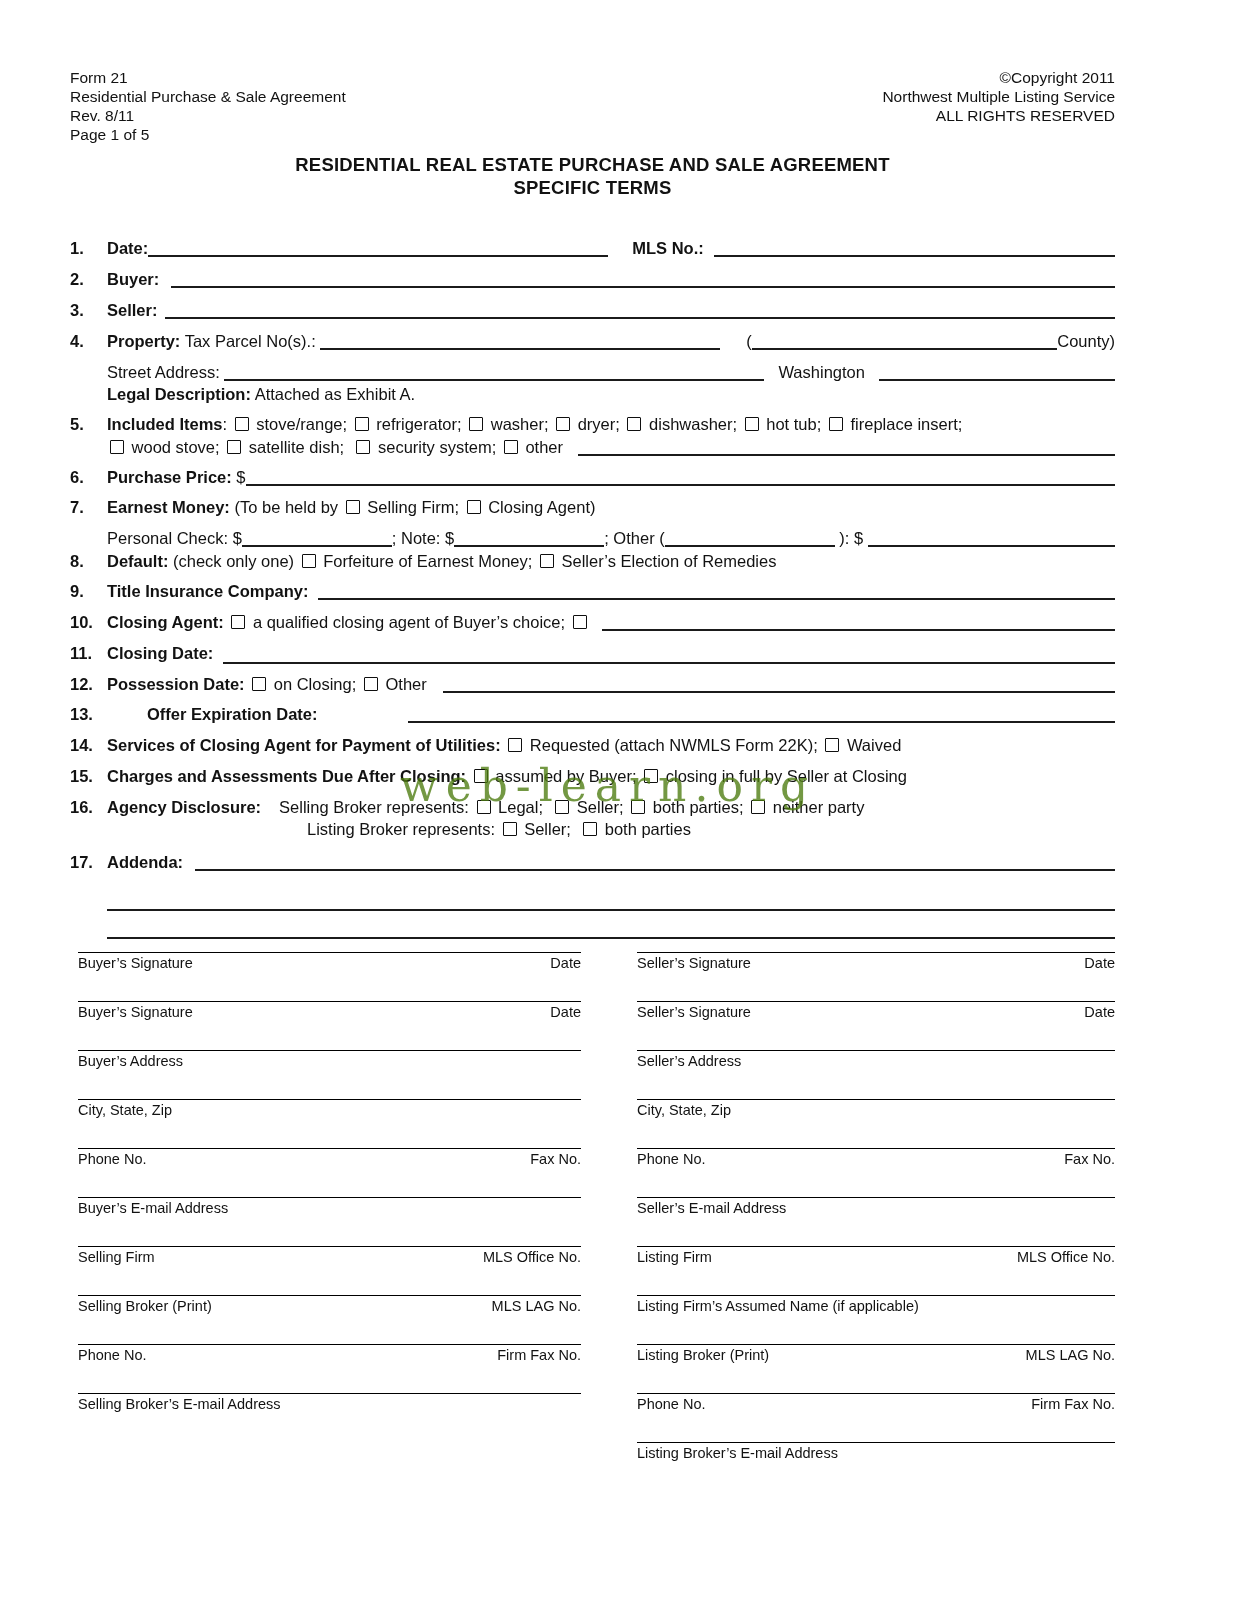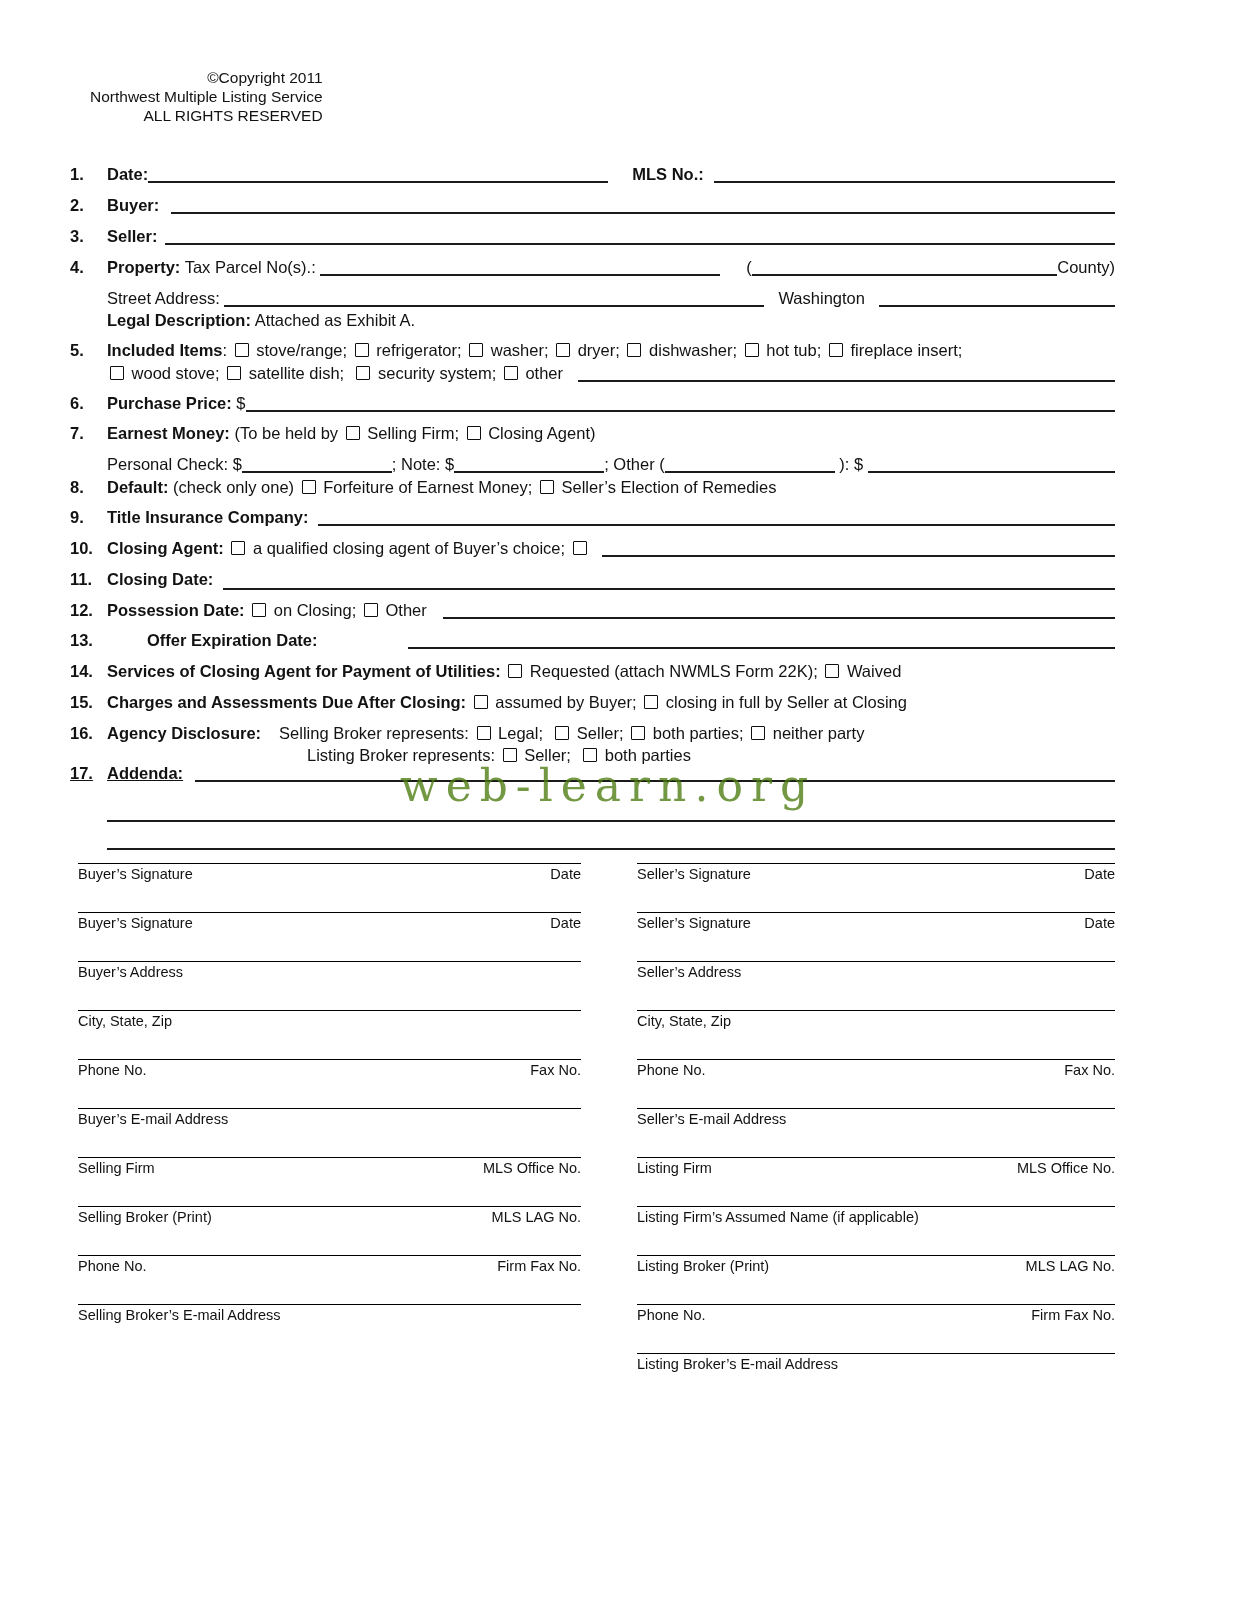--- a/index.html
+++ b/index.html
@@ -53,27 +53,37 @@
     color:#4d7c0f; opacity:0.78;
     white-space:nowrap; z-index:5;
   }
 </style>
 </head>
 <body>
 
 <div class="page">
 
   <div class="hdr">
+    <div class="hdr-left">
+      <div>Form 21</div>
+      <div>Residential Purchase &amp; Sale Agreement</div>
+      <div>Rev. 8/11</div>
+      <div>Page 1 of 5</div>
+    </div>
     <div class="hdr-right">
       <div>©Copyright 2011</div>
       <div>Northwest Multiple Listing Service</div>
       <div>ALL RIGHTS RESERVED</div>
     </div>
   </div>
 
+  <div class="title">
+    <div>RESIDENTIAL REAL ESTATE PURCHASE AND SALE AGREEMENT</div>
+    <div>SPECIFIC TERMS</div>
+  </div>
 
   <div id="form-rows">
       <div class="frow" style="margin-top: 0px;">
         <span class="num">1.</span>
         <span class="seg bold">Date:</span>
         <span class="fline" style="width: 460px;"></span>
         <span class="spacer" style="width: 24px;"></span>
         <span class="seg bold">MLS No.:</span>
         <span class="spacer" style="width: 10px;"></span>
         <span class="fline grow"></span>
@@ -254,21 +264,21 @@
       </div>
       <div class="frow" style="margin-top: 4px;">
         <span class="num"></span>
         <span class="spacer" style="width: 200px;"></span>
         <span class="seg">Listing Broker represents: </span>
         <span class="checkbox"></span>
         <span class="seg"> Seller;  </span>
         <span class="checkbox"></span>
         <span class="seg"> both parties</span>
       </div>
-      <div class="frow" style=" text-decoration: underline;">
+      <div class="frow" style="margin-top: 15px;">
         <span class="num">17.</span>
         <span class="seg bold">Addenda:</span>
         <span class="spacer" style="width: 12px;"></span>
         <span class="fline grow"></span>
       </div>
       <div class="frow" style="margin-top: 22px;">
         <span class="num"></span>
         <span class="fline grow"></span>
       </div>
       <div class="frow" style="margin-top: 13px;">

